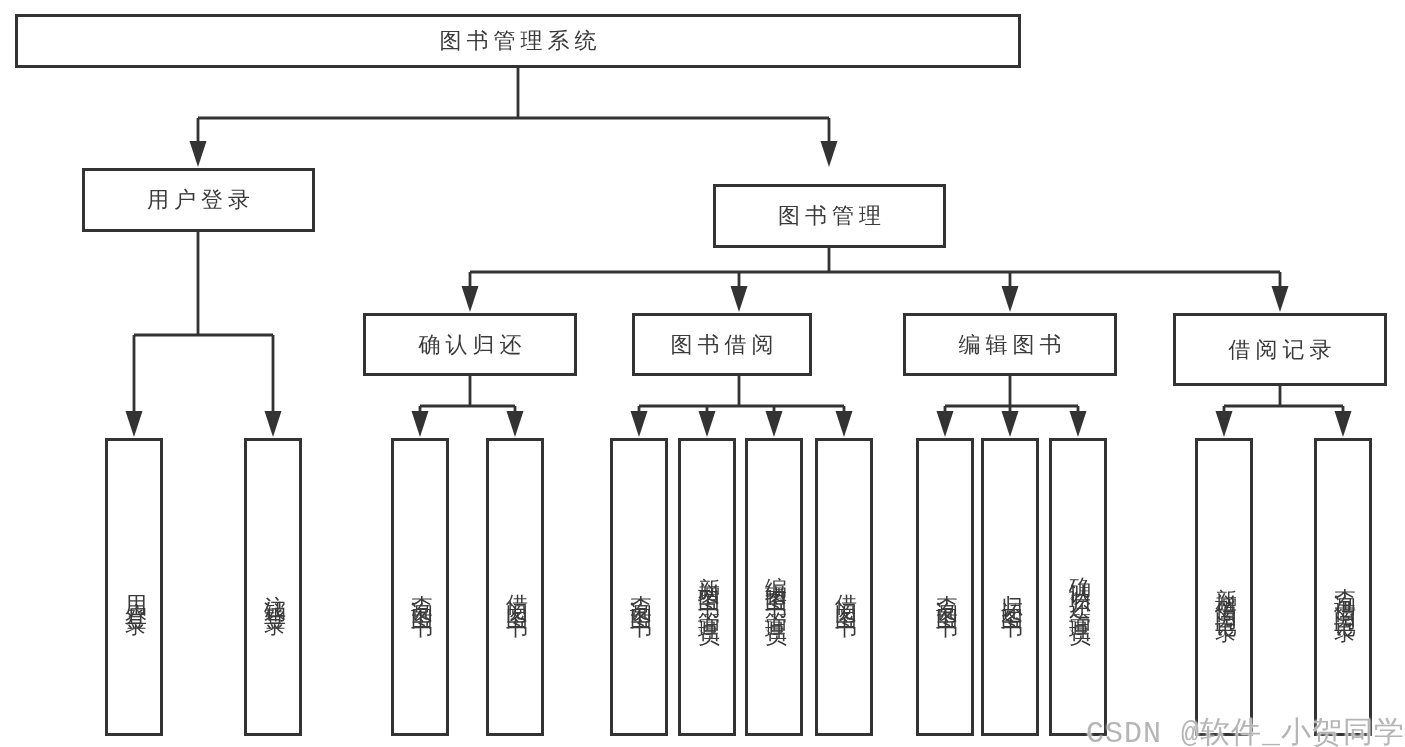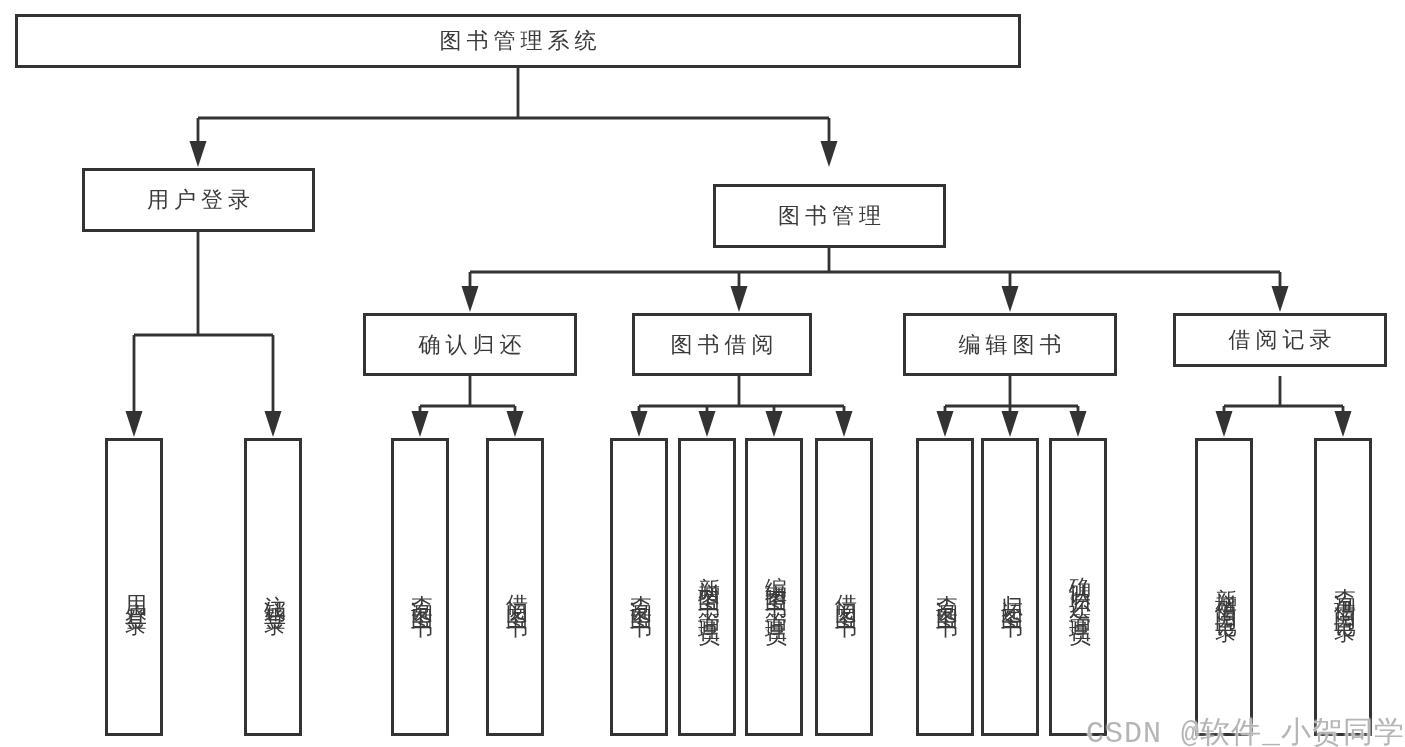--- a/index.html
+++ b/index.html
@@ -80,21 +80,21 @@
 
   <div class="node" style="left:363px;top:313px;width:214px;height:63px">
     <span class="label">确认归还</span>
   </div>
   <div class="node" style="left:632px;top:313px;width:180px;height:63px">
     <span class="label">图书借阅</span>
   </div>
   <div class="node" style="left:903px;top:313px;width:214px;height:63px">
     <span class="label">编辑图书</span>
   </div>
-  <div class="node" style="left:1173px;top:313px;width:214px;height:54px">
+  <div class="node" style="left:1173px;top:313px;width:214px;height:73px">
     <span class="label">借阅记录</span>
   </div>
 
   <div class="node leaf" style="left:105px;top:438px;width:58px;height:298px">
     <span class="label">用户登录</span>
   </div>
   <div class="node leaf" style="left:244px;top:438px;width:58px;height:298px">
     <span class="label">注销登录</span>
   </div>
 

